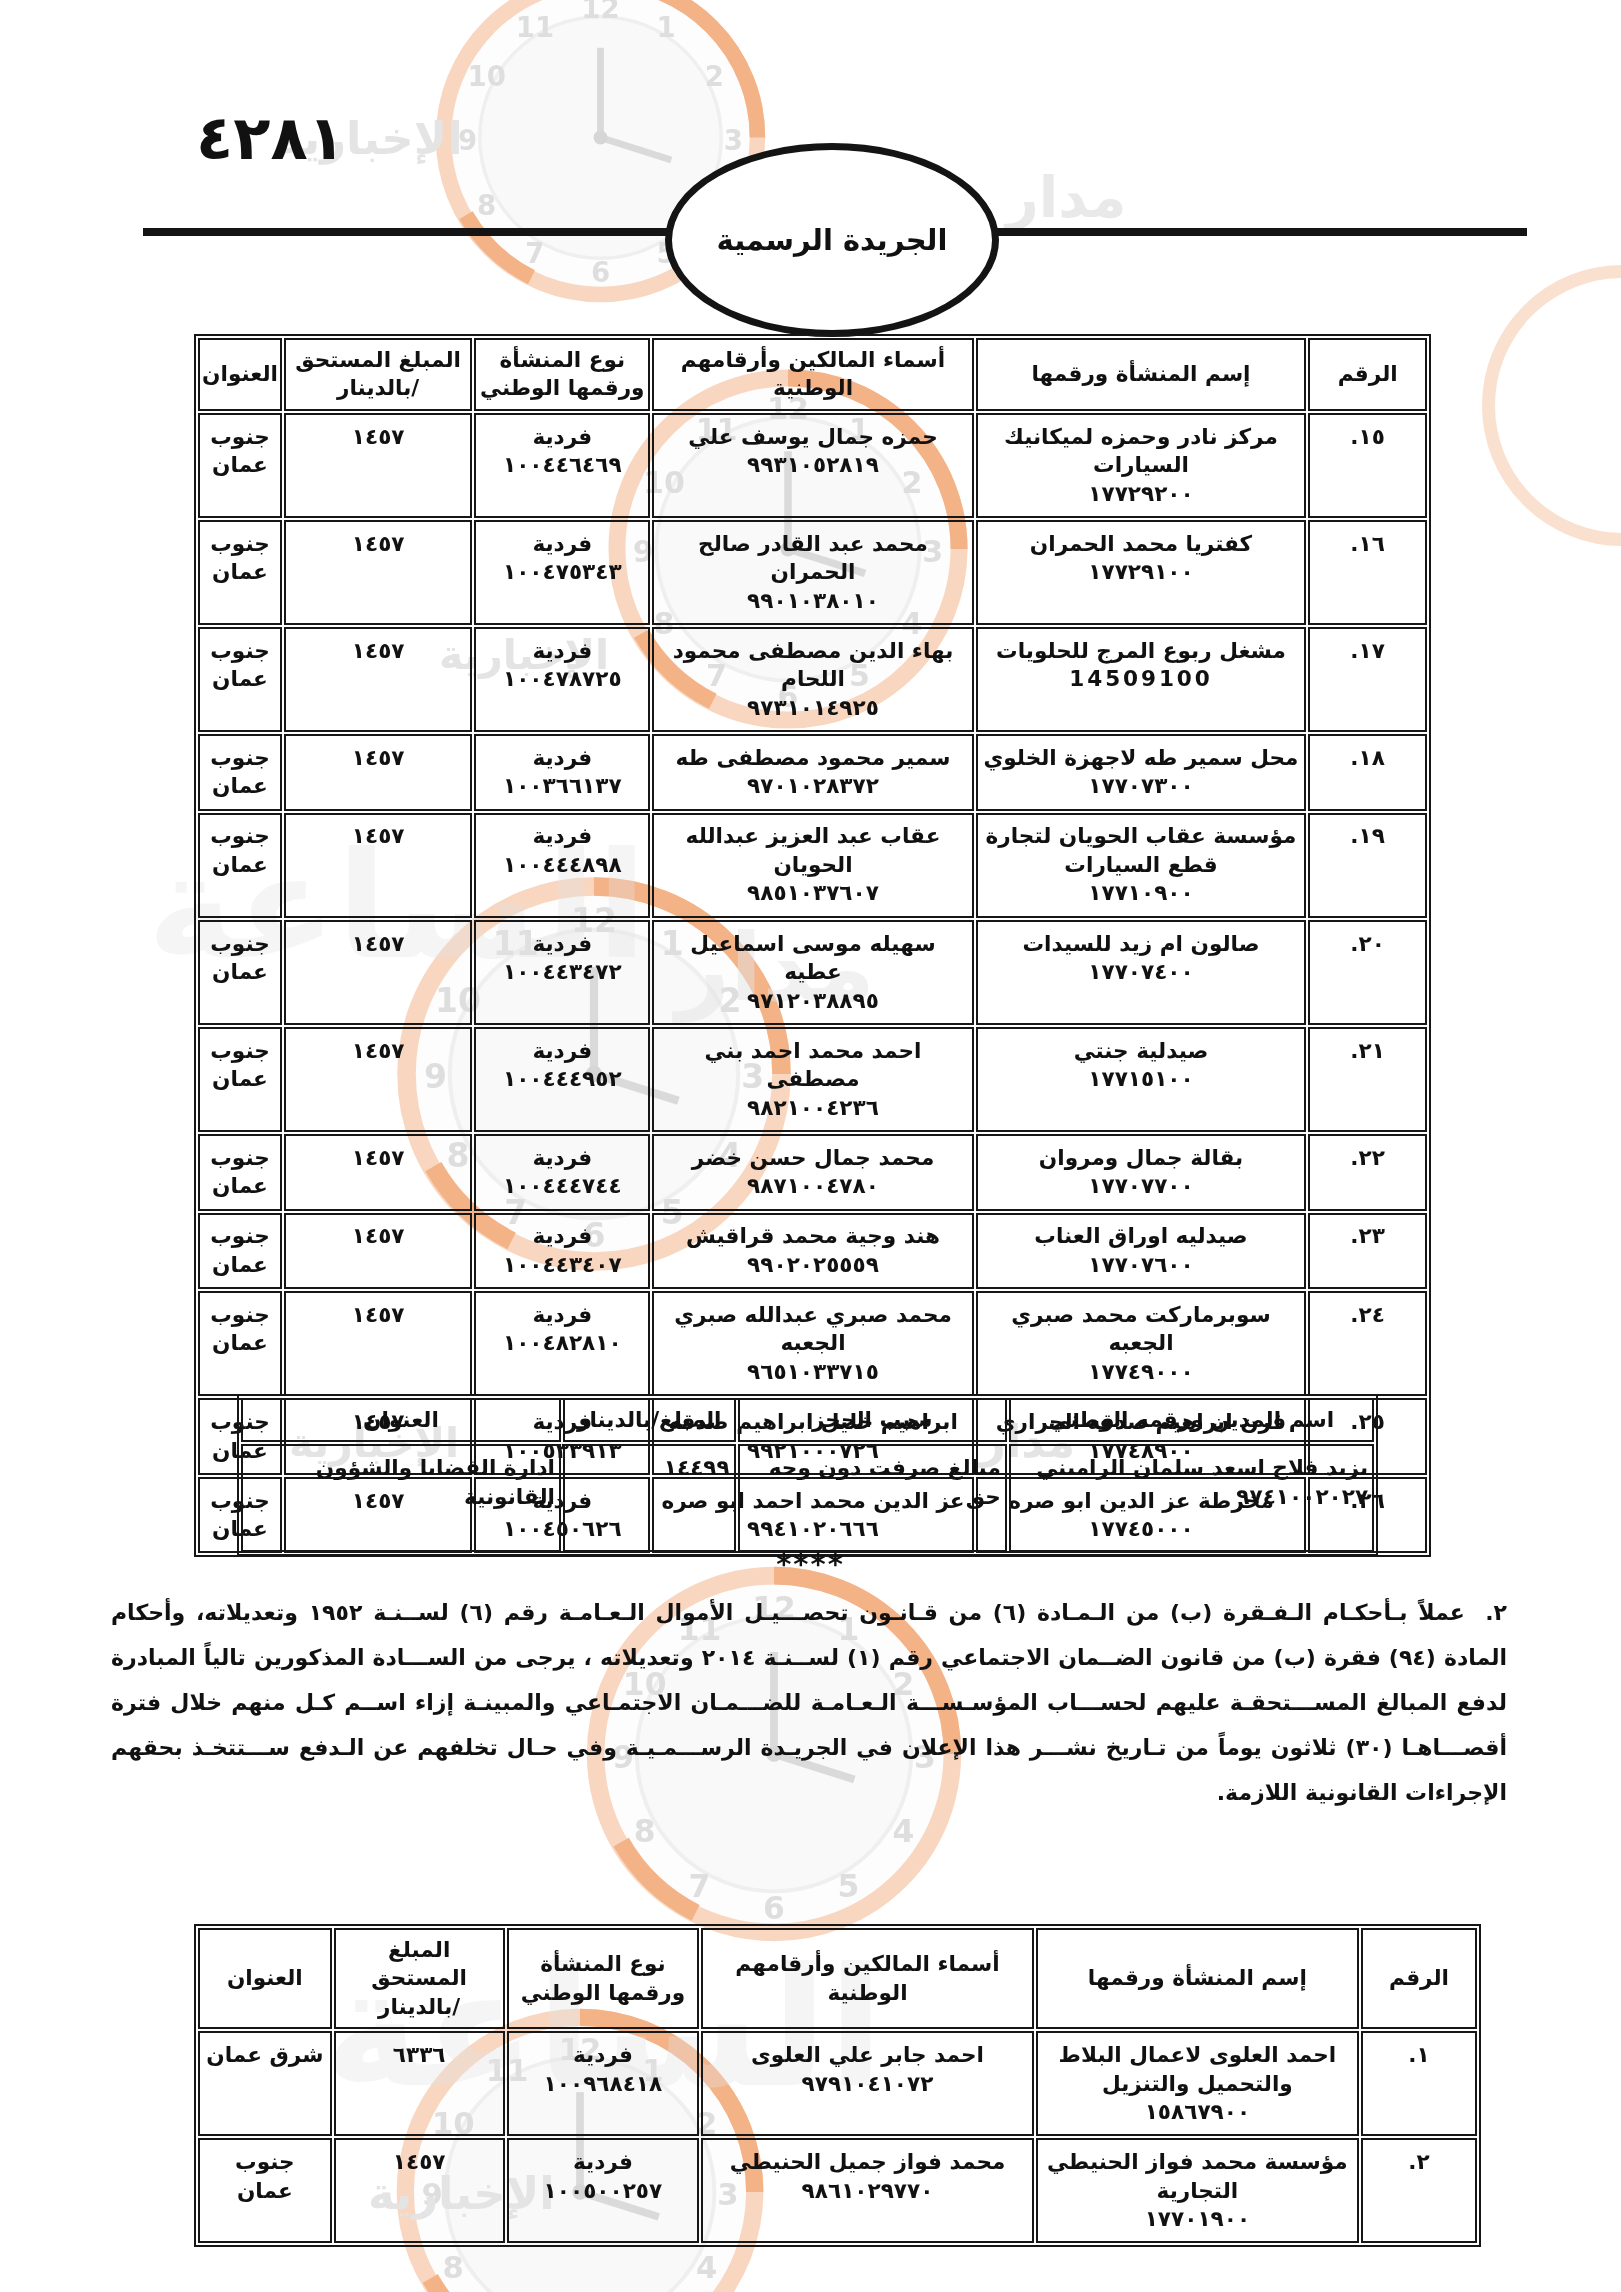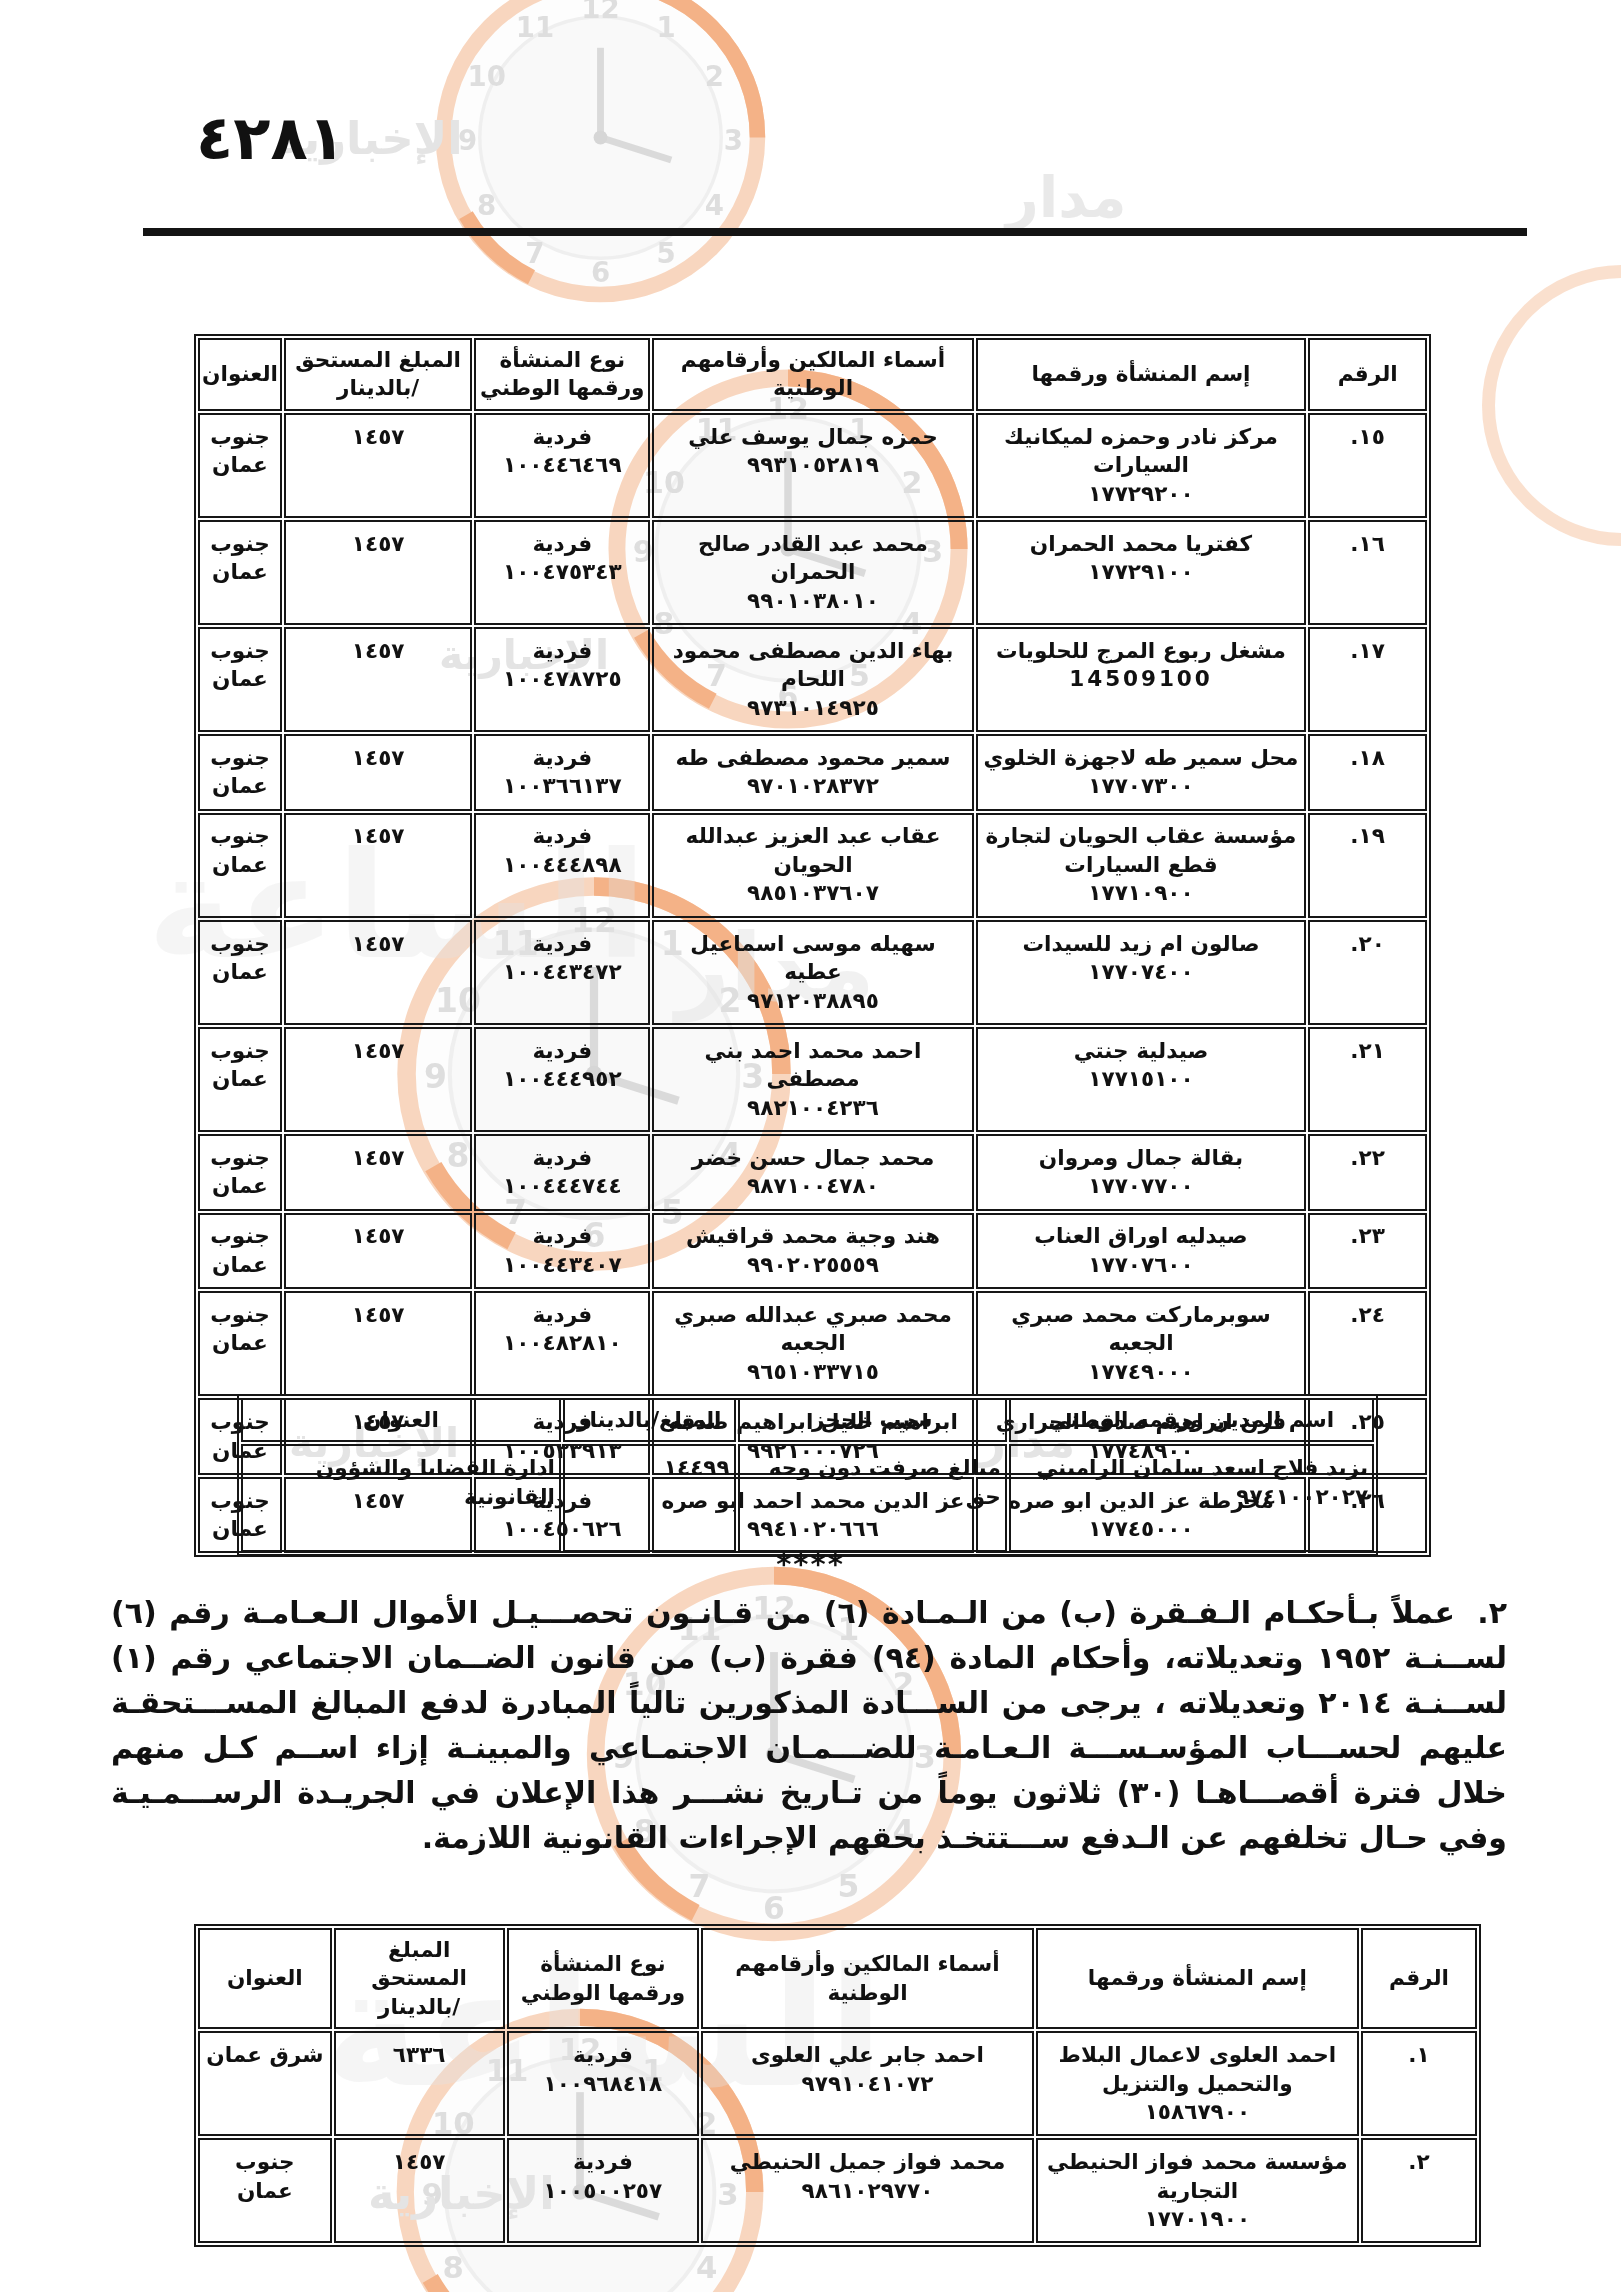--- a/index.html
+++ b/index.html
@@ -33,21 +33,21 @@
   .amount{letter-spacing:5.9px;}
   
   #table1{left:194px;top:334px;width:1237px;}
   #table2{left:237px;top:1394px;width:1141px;}
   #table3{left:194px;top:1924px;width:1287px;}
   #table2 td{vertical-align:top;text-align:right;}
   
   .separator{position:absolute;left:0;top:1547px;width:100%;text-align:center;font-size:29px;font-weight:bold;letter-spacing:2px;}
   .notice{
     position:absolute;right:114px;top:1590px;width:1396px;
-    font-size:30px;font-weight:bold;line-height:45px;text-align:justify;text-align-last:right;
+    font-size:22px;font-weight:bold;line-height:45px;text-align:justify;text-align-last:right;
     direction:rtl;
   }
   .notice .item-no{font-weight:bold;padding-left:9.8px;}
 </style>
 </head>
 <body>
 
 <div class="page">
 
   <svg width="0" height="0" style="position:absolute">
@@ -100,20 +100,23 @@
   <div class="wm wm-text" style="left:676px;top:921px;font-size:94px;opacity:.5">مدار</div>
   <div class="wm wm-text" style="left:289px;top:1423px;font-size:41px">الإخبارية</div>
   <div class="wm wm-text" style="left:980px;top:1419px;font-size:45px">مدار</div>
   <div class="wm wm-text" style="left:323px;top:1946px;font-size:165px;opacity:.35">الساعة</div>
   <div class="wm wm-text" style="left:368px;top:2171px;font-size:45px">الإخبارية</div>
 
   <div class="content">
 
     <div class="page-number">٤٢٨١</div>
     <div class="rule"></div>
+    <div class="oval">
+      <span>الجريدة الرسمية</span>
+    </div>
 
     <table id="table1" class="gz-table" dir="rtl">
       <colgroup>
         <col style="width:116px">
           <col style="width:323px">
           <col style="width:314px">
         <col style="width:172px">
           <col style="width:184px">
           <col style="width:82px">
       </colgroup>

